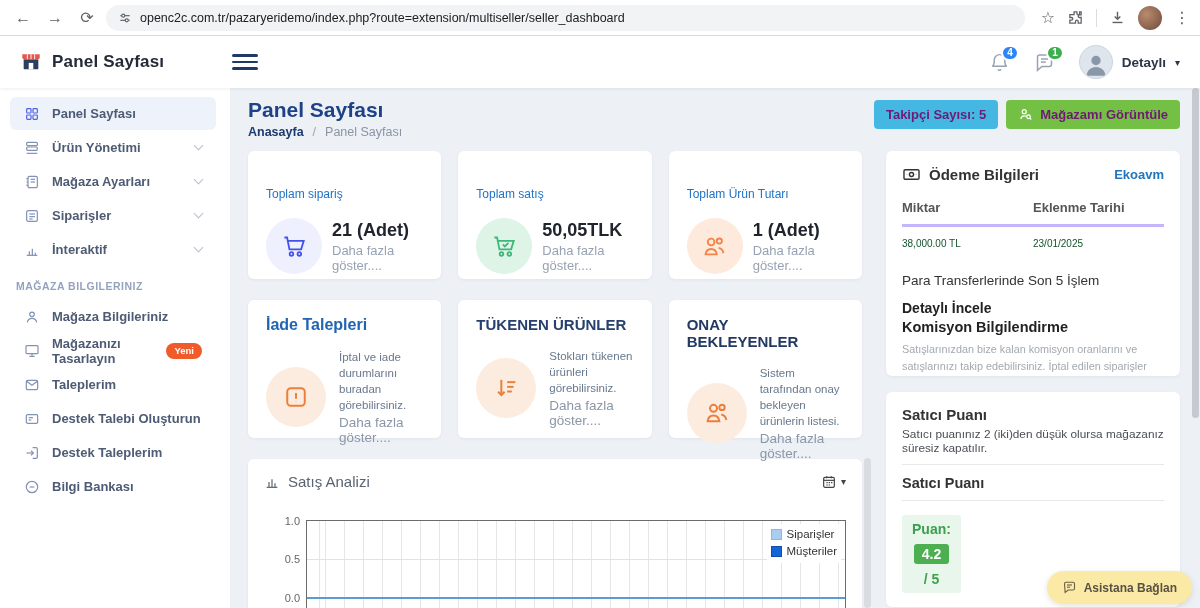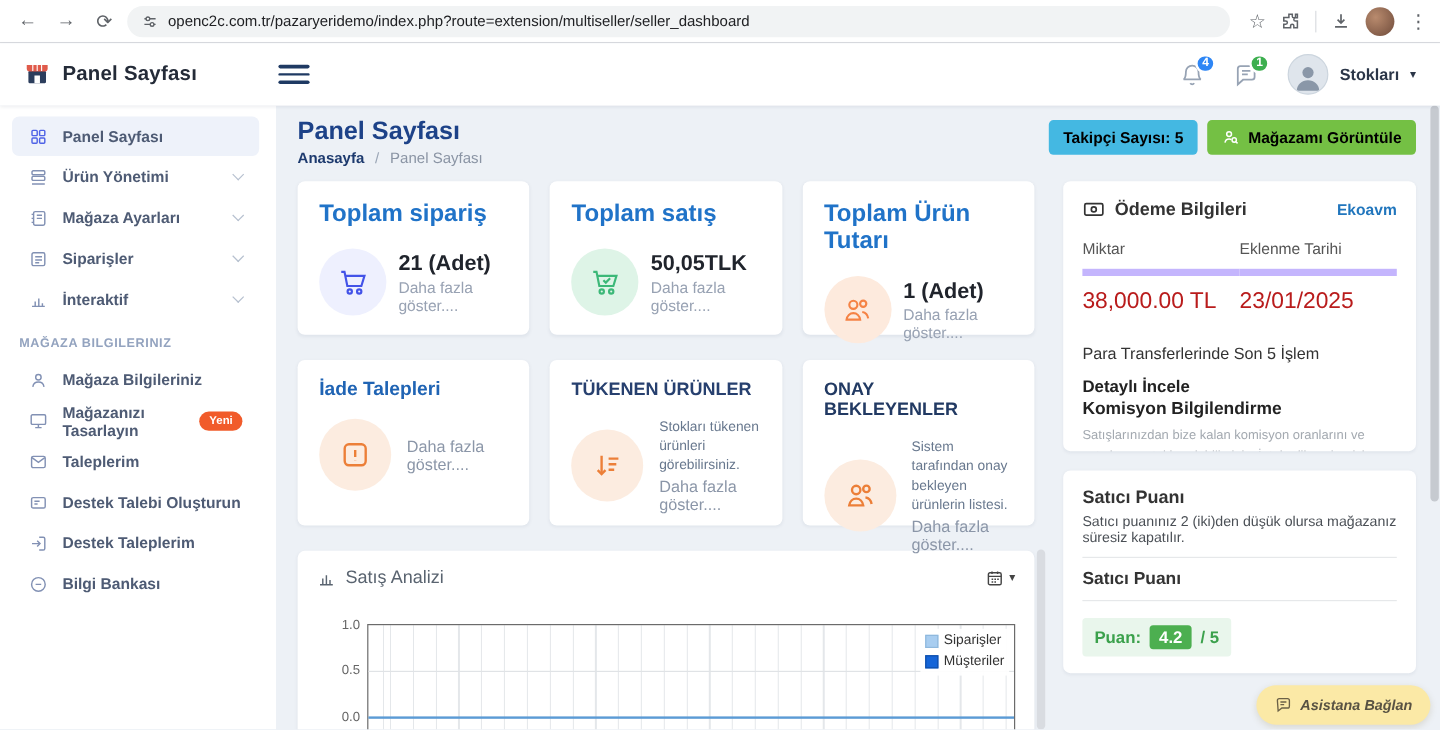--- a/index.html
+++ b/index.html
@@ -47,32 +47,32 @@
 
   
   .main { flex:1; padding:10px 22px 0 18px; }
   .page-head { display:flex; justify-content:space-between; margin-bottom:12px; }
   .page-title { font-size:21px; font-weight:600; color:#1d4288; }
   .breadcrumb { margin-top:3px; font-size:12.5px; display:flex; gap:9px; }
   .bc-home { color:#1d3a6e; font-weight:700; }
   .bc-sep { color:#9aa5b5; }
   .bc-cur { color:#8a94a4; }
   .head-actions { display:flex; gap:8px; align-items:flex-start; margin-top:2px; }
-  .btn { border:none; border-radius:4px; color:#000000; font-size:13px; font-weight:600; padding:7px 12px; display:flex; align-items:center; gap:7px; cursor:pointer; font-family:inherit; }
+  .btn { border:none; border-radius:4px; color:#701a75; font-size:13px; font-weight:600; padding:7px 12px; display:flex; align-items:center; gap:7px; cursor:pointer; font-family:inherit; }
   .btn-follow { background:#44b8e2; }
   .btn-store { background:#74c044; }
 
   .content { display:flex; gap:24px; }
   .col-left { width:614px; flex:none; }
   .col-right { width:294px; flex:none; }
 
   .cards-row { display:grid; grid-template-columns:repeat(3,1fr); gap:17px; margin-bottom:21px; }
   .card { background:#fff; border-radius:6px; box-shadow:0 1px 3px rgba(20,30,60,.06); }
   .stat-card { padding:16px 18px; height:128px; }
-  .stat-title { font-size:20px; font-weight:700; color:#2073c8; margin-bottom:17px; }
+  .stat-title { font-size:12px; font-weight:400; color:#2073c8; margin-bottom:17px;margin-top:20px; }
   .stat-body { display:flex; align-items:center; gap:10px; }
   .icon-circle { width:56px; height:56px; border-radius:50%; display:flex; align-items:center; justify-content:center; flex:none; }
   .ic-blue { background:#eef0fe; color:#4353e8; }
   .ic-green { background:#def4e7; color:#3cb878; }
   .ic-orange { background:#fdeadd; color:#f58345; }
   .stat-value { font-size:18px; font-weight:700; color:#20242c; }
   .stat-more { font-size:13px; color:#98a2b3; margin-top:2px; }
 
   .info-card { padding:16px 18px; height:138px; }
   .info-title { font-size:15px; font-weight:700; margin-bottom:15px; }
@@ -103,38 +103,38 @@
   .sw-customers { background:#1565d8; border:1px solid #0f4faa; }
 
   
   .panel { background:#fff; border-radius:6px; box-shadow:0 1px 3px rgba(20,30,60,.06); padding:14px 16px; margin-bottom:16px; }
   .pay-head { display:flex; align-items:center; justify-content:space-between; }
   .pay-title-wrap { display:flex; align-items:center; gap:8px; color:#333; }
   .pay-title { font-size:15px; font-weight:600; color:#333; }
   .pay-link { font-size:13px; font-weight:700; color:#2176bd; text-decoration:none; cursor:pointer; }
   .pay-table { margin-top:16px; }
   .pay-tr { display:flex; }
-  .pay-th { width:50%; font-size:13px; color:#555; padding-bottom:9px; border-bottom:6px solid #c4b5fd; }
-  .pay-td { width:50%; font-size:19px; color:#b91c1c; padding:11px 0 6px; }
+  .pay-th { width:50%; font-size:13px; color:#555; padding-bottom:9px; border-bottom:3px solid #c4b5fd;font-weight:bold; }
+  .pay-td { width:50%; font-size:10px; color:#14532d; padding:11px 0 6px; }
   .pay-transfers { margin-top:18px; font-size:13.5px; color:#333; }
   .pay-detail { margin-top:12px; font-size:14px; font-weight:700; color:#222; cursor:pointer; }
   .pay-comm-title { margin-top:3px; font-size:14.5px; font-weight:700; color:#222; }
   .pay-comm-text { margin-top:6px; font-size:10.8px; color:#a3a9b0; line-height:1.55; padding-bottom:12px; border-bottom:1px solid #eceef0; }
   .pay-panel { height:225px; overflow:hidden; }
 
   .score-title { font-size:15px; font-weight:700; color:#333; }
   .score-warning { margin-top:4px; font-size:11.8px; color:#4a4f55; padding-bottom:9px; border-bottom:1px solid #e6e8ea; }
   .score-subtitle { margin-top:10px; font-size:14.5px; font-weight:700; color:#333; padding-bottom:9px; border-bottom:1px solid #e6e8ea; }
-  .score-chip { margin-top:14px; display:inline-flex; align-items:center; gap:7px; background:#e9f6ec; padding:6px 10px; border-radius:3px; }
+  .score-chip { margin-top:14px; display:inline-flex; align-items:center; gap:7px; background:#e9f6ec; padding:6px 10px; border-radius:3px;flex-direction:column; }
   .score-label { font-size:14px; font-weight:700; color:#3ba14c; }
   .score-badge { background:#4caf50; color:#fff; font-size:14px; font-weight:700; padding:2px 8px; border-radius:3px; }
   .score-suffix { font-size:14px; font-weight:700; color:#3ba14c; }
 
   
-  .assistant { position:absolute; right:8px; bottom:4px; background:#fbe9a6; border-radius:18px; padding:9px 15px; display:flex; align-items:center; gap:7px; box-shadow:0 2px 6px rgba(120,100,40,.18); cursor:pointer;font-style:italic; }
+  .assistant { position:absolute; right:8px; bottom:4px; background:#fbe9a6; border-radius:18px; padding:9px 15px; display:flex; align-items:center; gap:7px; box-shadow:0 2px 6px rgba(120,100,40,.18); cursor:pointer; }
   .assistant .lbl { font-size:12px; font-weight:600; color:#585243; }
 
   
   .page-scrollbar { position:absolute; top:36px; right:0; width:9px; height:572px; }
   .page-scroll-thumb { position:absolute; top:52px; right:1px; width:7px; height:330px; background:#c6cad0; border-radius:4px; }
   .inner-scroll-thumb { position:absolute; left:864px; top:458px; width:7px; height:150px; background:#d9dce1; border-radius:5px; }
 
   svg { display:block; }
 </style>
 </head>
@@ -203,21 +203,21 @@
           </svg>
         <span class="badge green">1</span>
       </div>
       <div class="user-chip">
         <div class="avatar">
           <svg width="28" height="28" viewBox="0 0 24 24">
               <circle cx="12" cy="9" r="4" fill="#8a97a8"></circle>
               <path d="M4 22c0-4.4 3.6-7.5 8-7.5s8 3.1 8 7.5" fill="#8a97a8"></path>
             </svg>
         </div>
-        <span class="user-name">Stokları</span>
+        <span class="user-name">Detaylı</span>
         <span class="caret">▾</span>
       </div>
     </div>
   </div>
 
   <div class="layout">
 
     <div class="sidebar">
       <div class="side-item active">
         <svg width="16" height="16" viewBox="0 0 24 24" fill="none" stroke="currentColor" stroke-width="1.8">
@@ -407,20 +407,21 @@
               <div class="info-title">İade Talepleri</div>
               <div class="info-body">
                 <div class="info-circle">
                   <svg width="28" height="28" viewBox="0 0 24 24" fill="none" stroke="currentColor" stroke-width="1.7">
                       <rect x="4.5" y="4.5" width="15" height="15" rx="3"></rect>
                       <line x1="12" y1="8.5" x2="12" y2="13.5"></line>
                       <line x1="12" y1="16" x2="12" y2="16.2"></line>
                     </svg>
                 </div>
                 <div>
+                  <div class="info-desc">İptal ve iade durumlarını buradan görebilirsiniz.</div>
                   <div class="info-more">Daha fazla göster....</div>
                 </div>
               </div>
             </div>
             <div class="card info-card">
               <div class="info-title">TÜKENEN ÜRÜNLER</div>
               <div class="info-body">
                 <div class="info-circle">
                   <svg width="28" height="28" viewBox="0 0 24 24" fill="none" stroke="currentColor" stroke-width="1.7">
                       <line x1="8" y1="5" x2="8" y2="18"></line>

